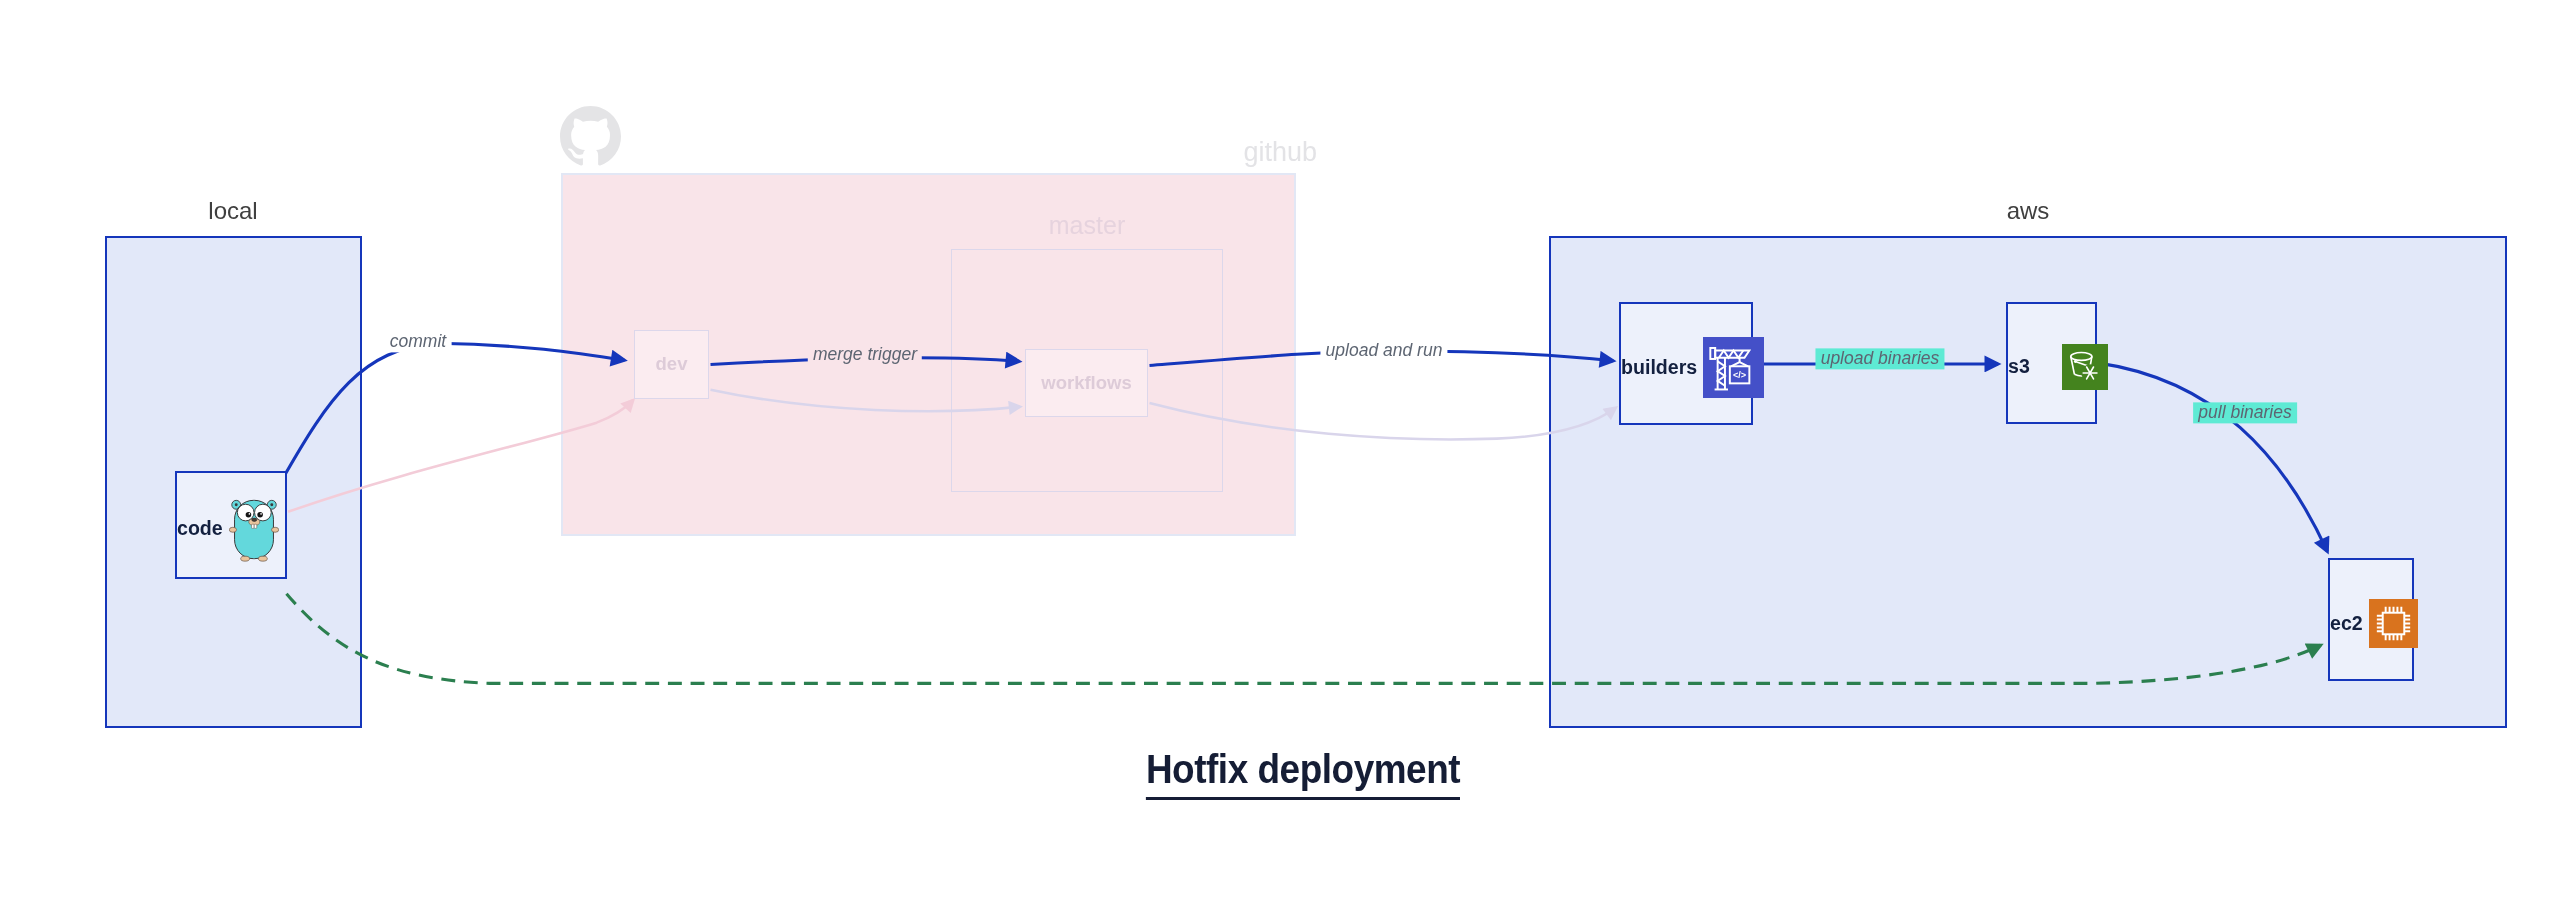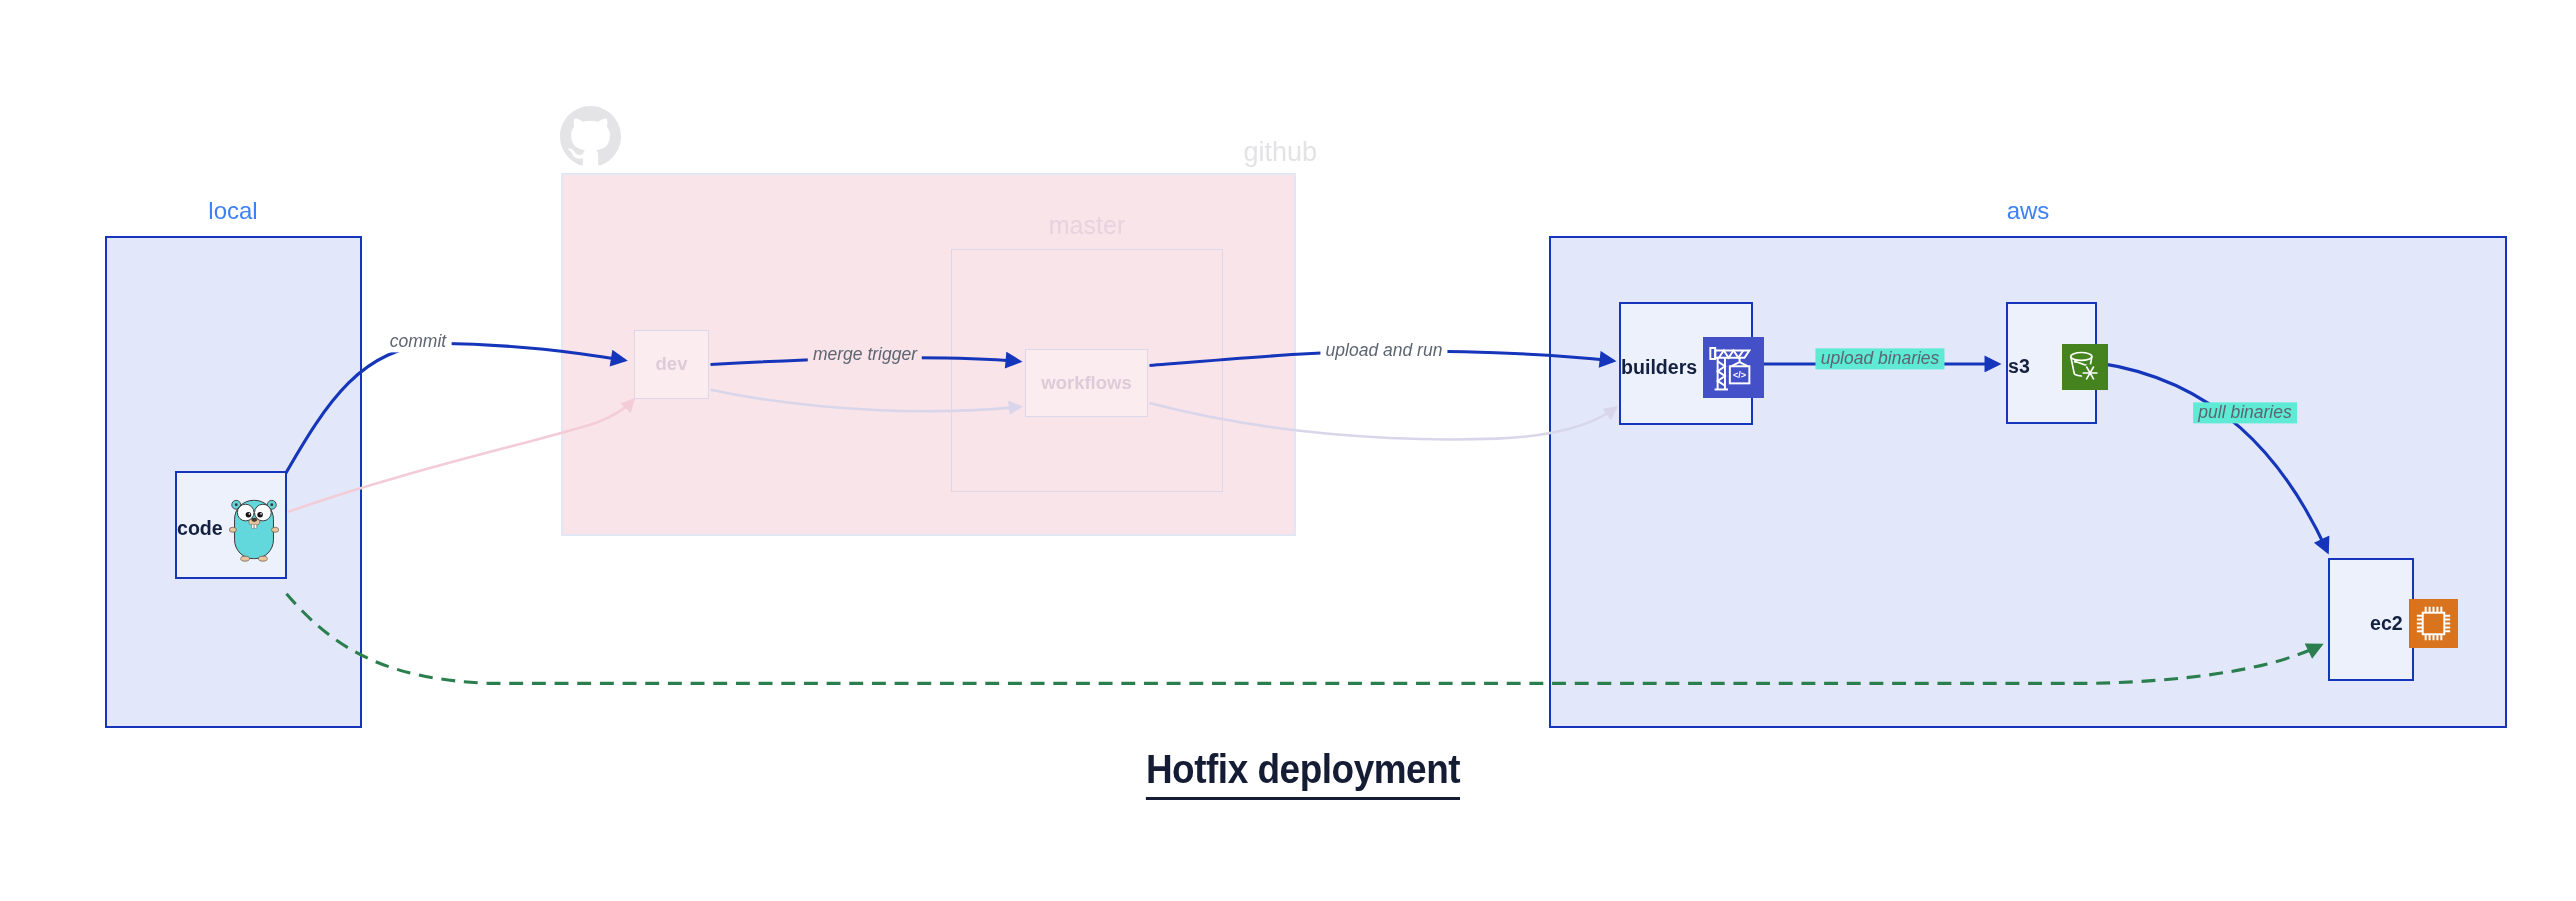--- a/index.html
+++ b/index.html
@@ -14,21 +14,21 @@
 
   
   .node{border:2.6px solid #1536bb;background:#edf1fb;z-index:4;display:flex;
         align-items:center;justify-content:flex-start;padding-top:8.2px;gap:6.2px;}
   .node-label{font-weight:bold;font-size:19.6px;color:#13203f;line-height:1.1;}
   .ghost-node{border:1.5px solid #dcd7eb;background:#fbecf0;z-index:3;display:flex;align-items:center;
         justify-content:center;}
   .ghost-node .node-label{color:#ddcbd8;font-size:18.5px;}
 
   
-  .container-label{font-size:24px;color:#3b82f6;transform:translateX(-50%);z-index:2;white-space:nowrap;}
+  .container-label{font-size:24px;color:#404040;transform:translateX(-50%);z-index:2;white-space:nowrap;}
   .github-label{font-size:27px;color:#e3e3e6;transform:translateX(-100%);z-index:2;white-space:nowrap;}
   .master-label{font-size:25px;color:#e6d3de;transform:translateX(-50%);z-index:2;white-space:nowrap;}
 
   
   .edge-label{font-size:17.5px;font-style:italic;color:#5d6572;transform:translate(-50%,-50%);
               padding:1px 5.2px;white-space:nowrap;z-index:5;line-height:1.1;}
   .bg-white{background:#ffffff;}
   .bg-pink{background:#f9e4e9;}
   .bg-aws{background:#5eead4;}
 
@@ -163,21 +163,21 @@
         <circle cx="61" cy="63" r="19" fill="#44831e"></circle>
         <g stroke="#ffffff" stroke-width="3.4" stroke-linecap="round">
           <path d="M46,63 L76,63"></path>
           <path d="M53.5,50 L68.5,76"></path>
           <path d="M68.5,50 L53.5,76"></path>
         </g>
       </svg>
     </span>
   </div>
 
-  <div class="abs node" style="left:2328px;top:558px;width:86px;height:123px;padding-left:40px;">
+  <div class="abs node" style="left:2328px;top:558px;width:86px;height:123px;">
     <div class="node-label">ec2</div>
     <span>
       <svg class="icon" width="49" height="49" viewBox="0 0 100 100">
         <rect width="100" height="100" fill="#d9731e"></rect>
         <g stroke="#ffffff" stroke-width="4" fill="none">
           <rect x="28" y="28" width="44" height="44"></rect>
           <path d="M34,16 L34,28 M42,16 L42,28 M50,16 L50,28 M58,16 L58,28 M66,16 L66,28"></path>
           <path d="M34,72 L34,84 M42,72 L42,84 M50,72 L50,84 M58,72 L58,84 M66,72 L66,84"></path>
           <path d="M16,34 L28,34 M16,42 L28,42 M16,50 L28,50 M16,58 L28,58 M16,66 L28,66"></path>
           <path d="M72,34 L84,34 M72,42 L84,42 M72,50 L84,50 M72,58 L84,58 M72,66 L84,66"></path>

